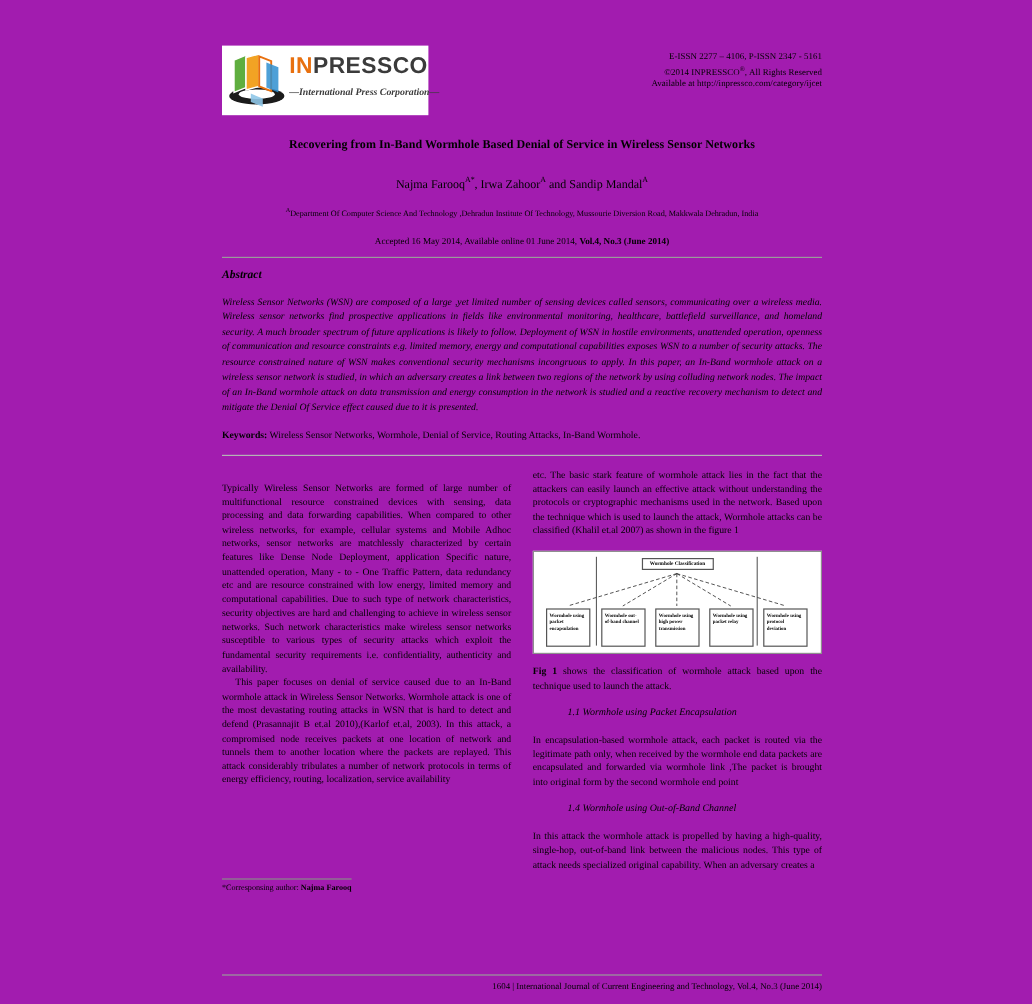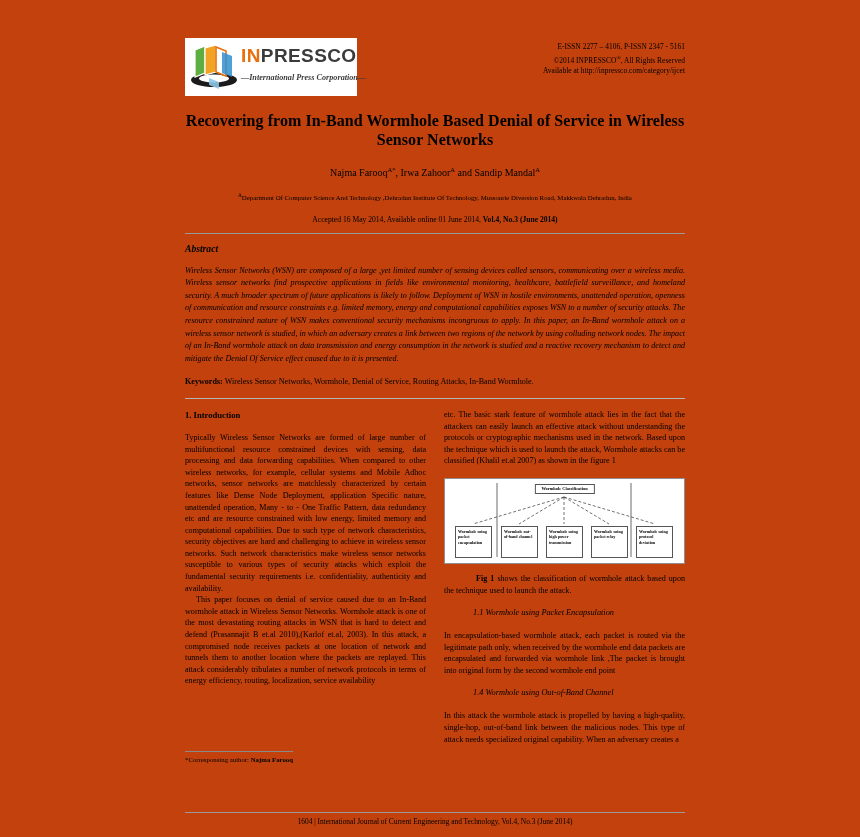--- a/index.html
+++ b/index.html
@@ -13,21 +13,21 @@
     font-family: "Liberation Serif", "DejaVu Serif", serif;
     color: #000000;
     position: relative;
     overflow: hidden;
   }
   .page {
     position: absolute;
     left: 0; top: 0;
     width: 860px;
     height: 837px;
-    background: #c2410c;
+    background: #a21caf;
   }
   .content {
     position: absolute;
     left: 185px;
     top: 38px;
     width: 500px;
   }
 
   
   .masthead {
@@ -102,21 +102,21 @@
     box-sizing: border-box;
   }
   .band-label {
     font-size: 10.6px;
     color: #1a1a1a;
   }
 
   
   .paper-title {
     margin-top: 11px;
-    font-size: 16px;
+    font-size: 10px;
     font-weight: bold;
     text-align: center;
     line-height: 19px;
     letter-spacing: 0.05px;
   }
   .authors {
     margin-top: 14px;
     font-size: 10px;
     text-align: center;
     line-height: 14px;
@@ -239,21 +239,21 @@
     width: 100%;
     height: 100%;
     pointer-events: none;
   }
   .fig-caption {
     font-size: 8.1px;
     line-height: 11.6px;
     text-align: justify;
     margin: 0;
   }
-  .fig-caption b { font-weight: bold; margin-left: 32px; }
+  .fig-caption b { font-weight: bold; }
 
   
   .footnote-wrap {
     position: absolute;
     left: 0;
     bottom: 0;
     width: 100%;
   }
   .footnote-rule {
     border: 0;
@@ -276,20 +276,21 @@
     text-align: center;
   }
   .footer-rule {
     border: 0;
     border-top: 1px solid #9a9a9a;
     margin: 0 0 4px 0;
   }
   .footer-text {
     font-size: 7.4px;
     line-height: 10px;
+    text-align: right;
   }
 </style>
 </head>
 <body>
 
 <div class="page">
   <div class="content">
 
     <div class="masthead">
 
@@ -333,21 +334,20 @@
 
     <div class="abstract-head">Abstract</div>
     <p class="abstract-body">Wireless Sensor Networks (WSN) are composed of a large ,yet limited number of sensing devices called sensors, communicating over a wireless media. Wireless sensor networks find prospective applications in fields like environmental monitoring, healthcare, battlefield surveillance, and homeland security. A much broader spectrum of future applications is likely to follow. Deployment of WSN in hostile environments, unattended operation, openness of communication and resource constraints e.g. limited memory, energy and computational capabilities exposes WSN to a number of security attacks. The resource constrained nature of WSN makes conventional security mechanisms incongruous to apply.  In this paper, an In-Band wormhole attack on a wireless sensor network is studied, in which an adversary creates a link between two regions of the network by using colluding network nodes. The impact of an In-Band wormhole attack on data transmission and energy consumption in the network is studied and a reactive recovery mechanism to detect and mitigate the Denial Of Service effect caused due to it is presented.</p>
     <p class="keywords"><b>Keywords:</b><span> Wireless Sensor Networks, Wormhole, Denial of Service, Routing Attacks, In-Band Wormhole.</span></p>
 
     <hr class="rule thin">
 
     <div class="columns">
 
       <div class="col" style="height:355px">
-        <div class="sec-head">1. Introduction</div>
         <div class="gap-m"></div>
         <p class="body">Typically Wireless Sensor Networks are formed of large number of multifunctional resource constrained devices with sensing, data processing and data forwarding capabilities. When compared to other wireless networks, for example, cellular systems and Mobile Adhoc networks, sensor networks are matchlessly characterized by certain features like Dense Node Deployment, application Specific nature, unattended operation, Many - to - One Traffic Pattern, data redundancy etc and are resource constrained with low energy, limited memory and computational capabilities. Due to such type of network characteristics, security objectives are hard and challenging to achieve in wireless sensor networks. Such network characteristics make wireless sensor networks susceptible to various types of security attacks which exploit the fundamental security requirements i.e. confidentiality, authenticity and availability.</p>
         <p class="body indent">This paper focuses on denial of service caused due to an In-Band wormhole attack in Wireless Sensor Networks. Wormhole attack is one of the most devastating routing attacks in WSN that is hard to detect and defend (Prasannajit B et.al 2010),(Karlof et.al, 2003). In this attack, a compromised node receives packets at one location of network and tunnels them to another location where the packets are replayed. This attack considerably tribulates a number of network protocols in terms of energy efficiency, routing, localization, service availability</p>
 
         <div class="footnote-wrap">
           <hr class="footnote-rule">
           <div class="footnote"><span>*Corresponsing author:</span><b> Najma Farooq</b></div>
         </div>
       </div>
 

